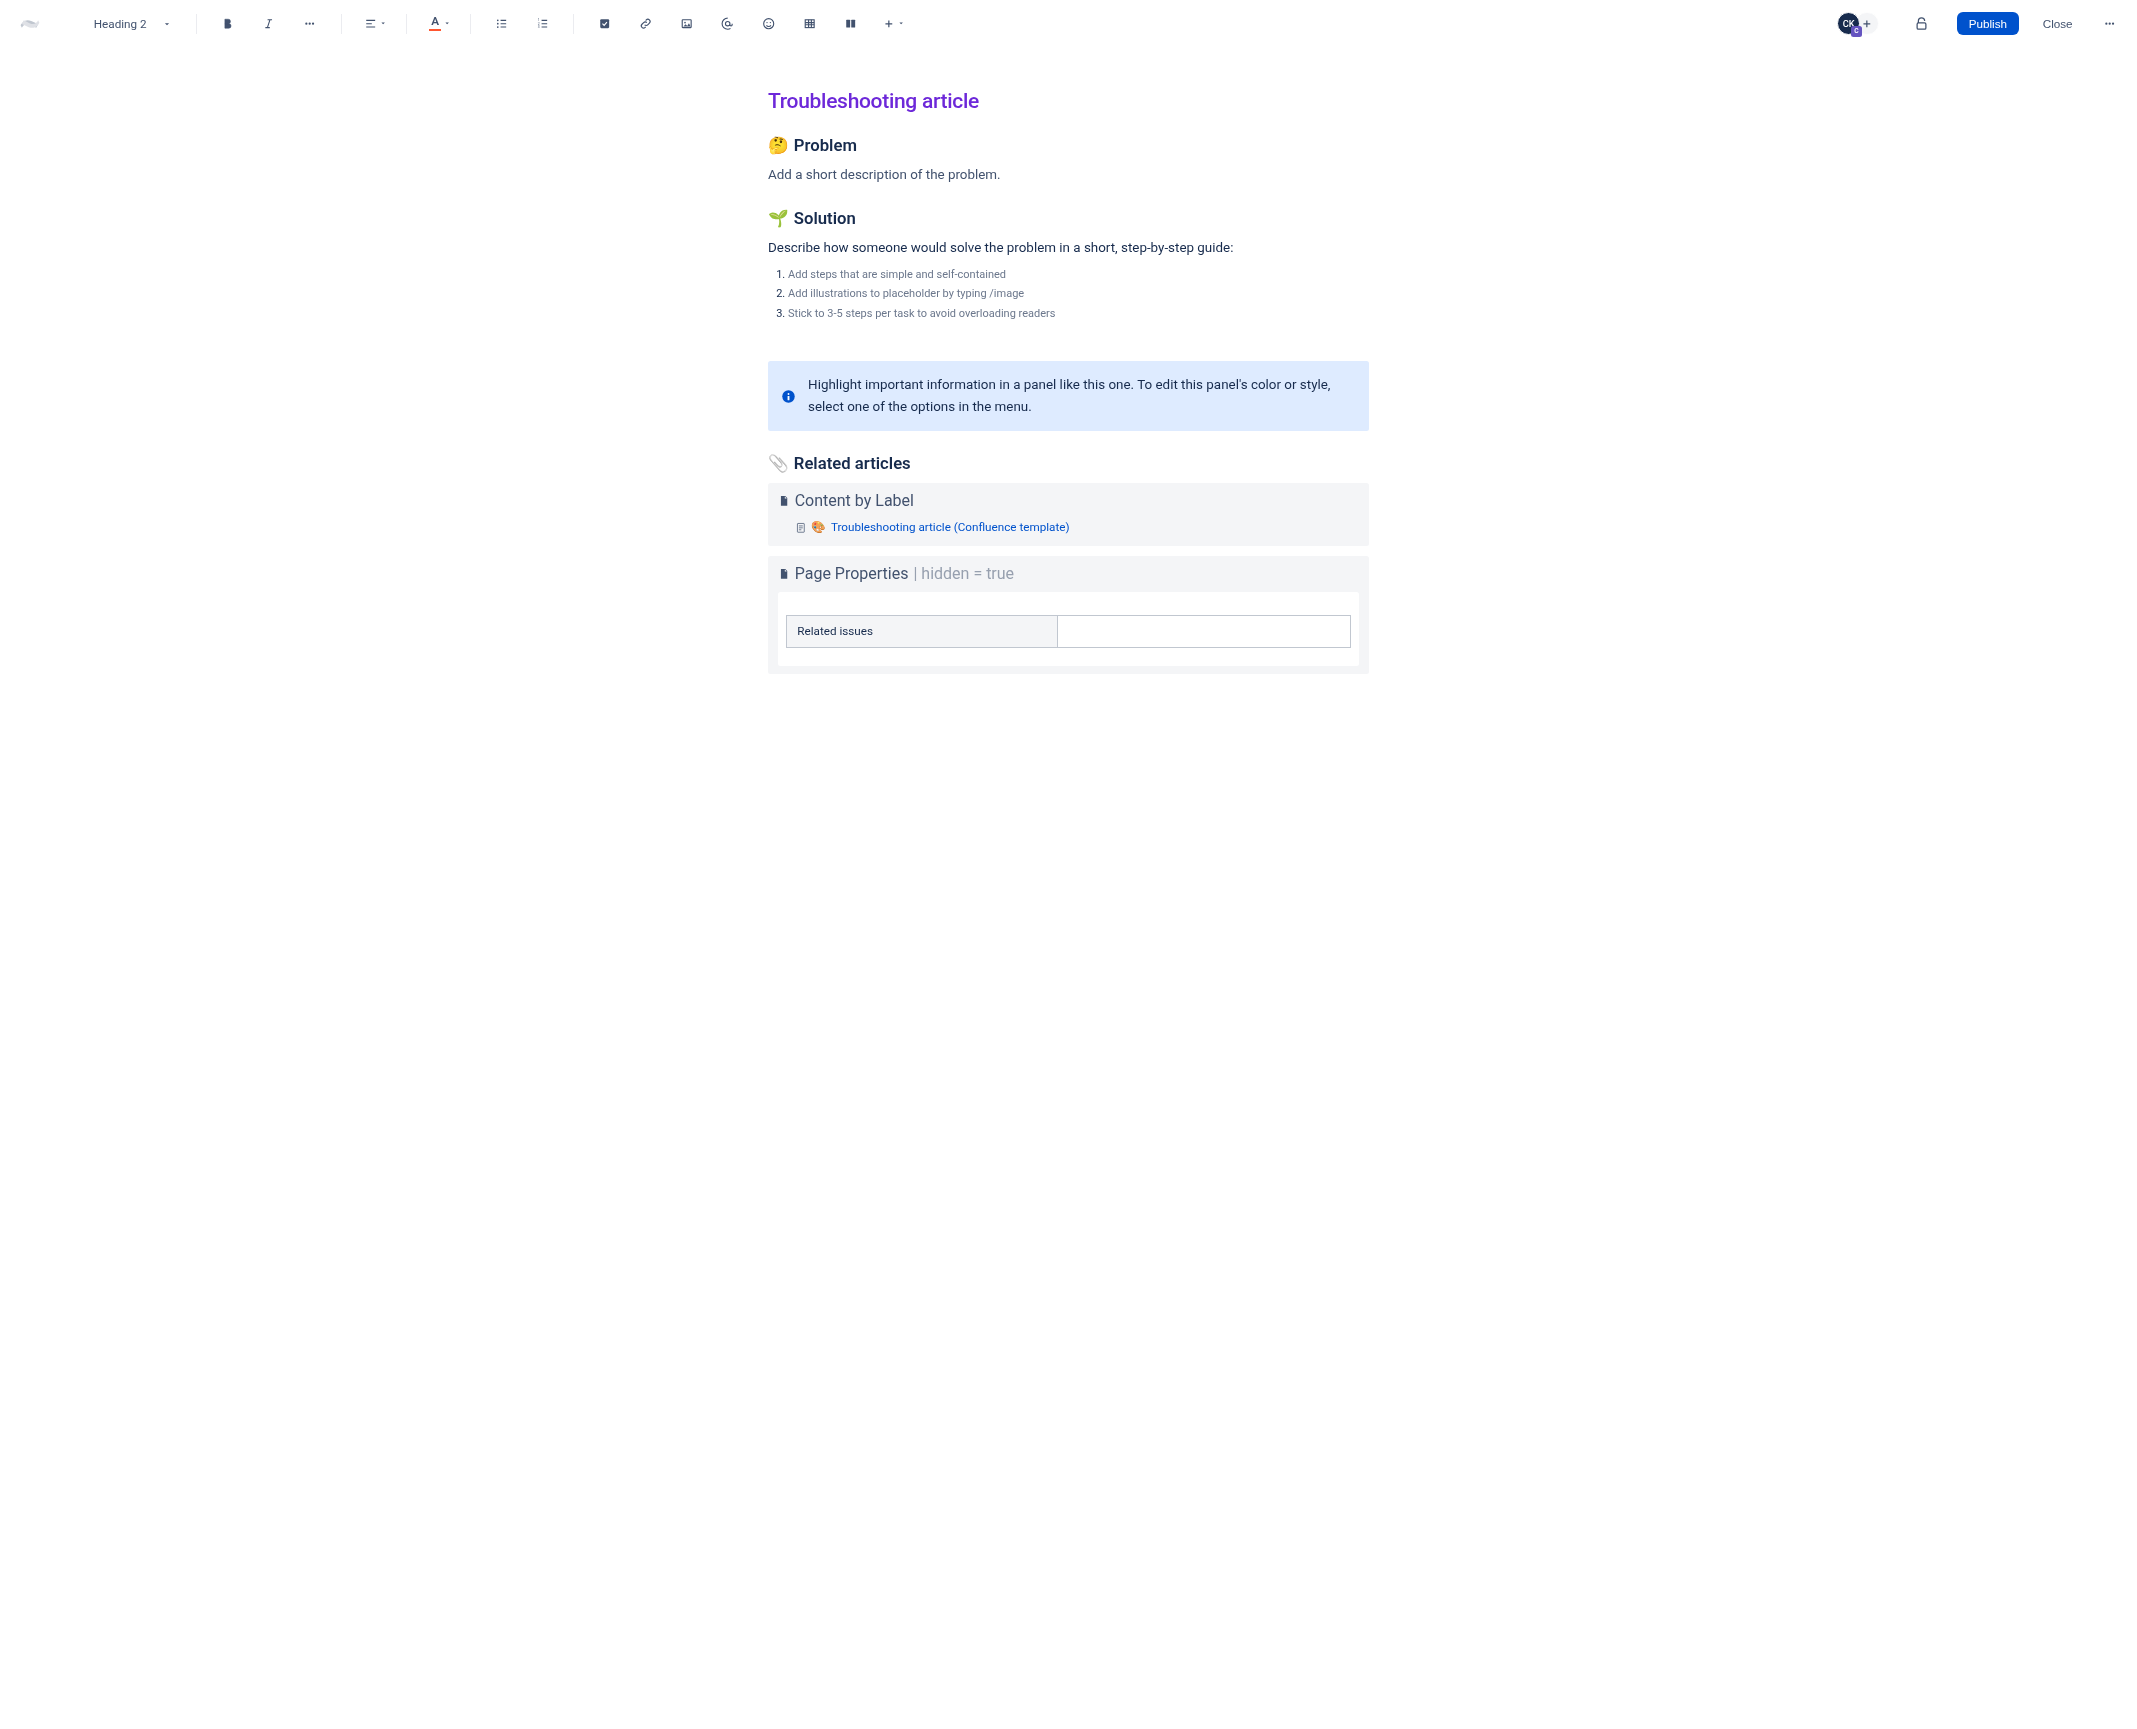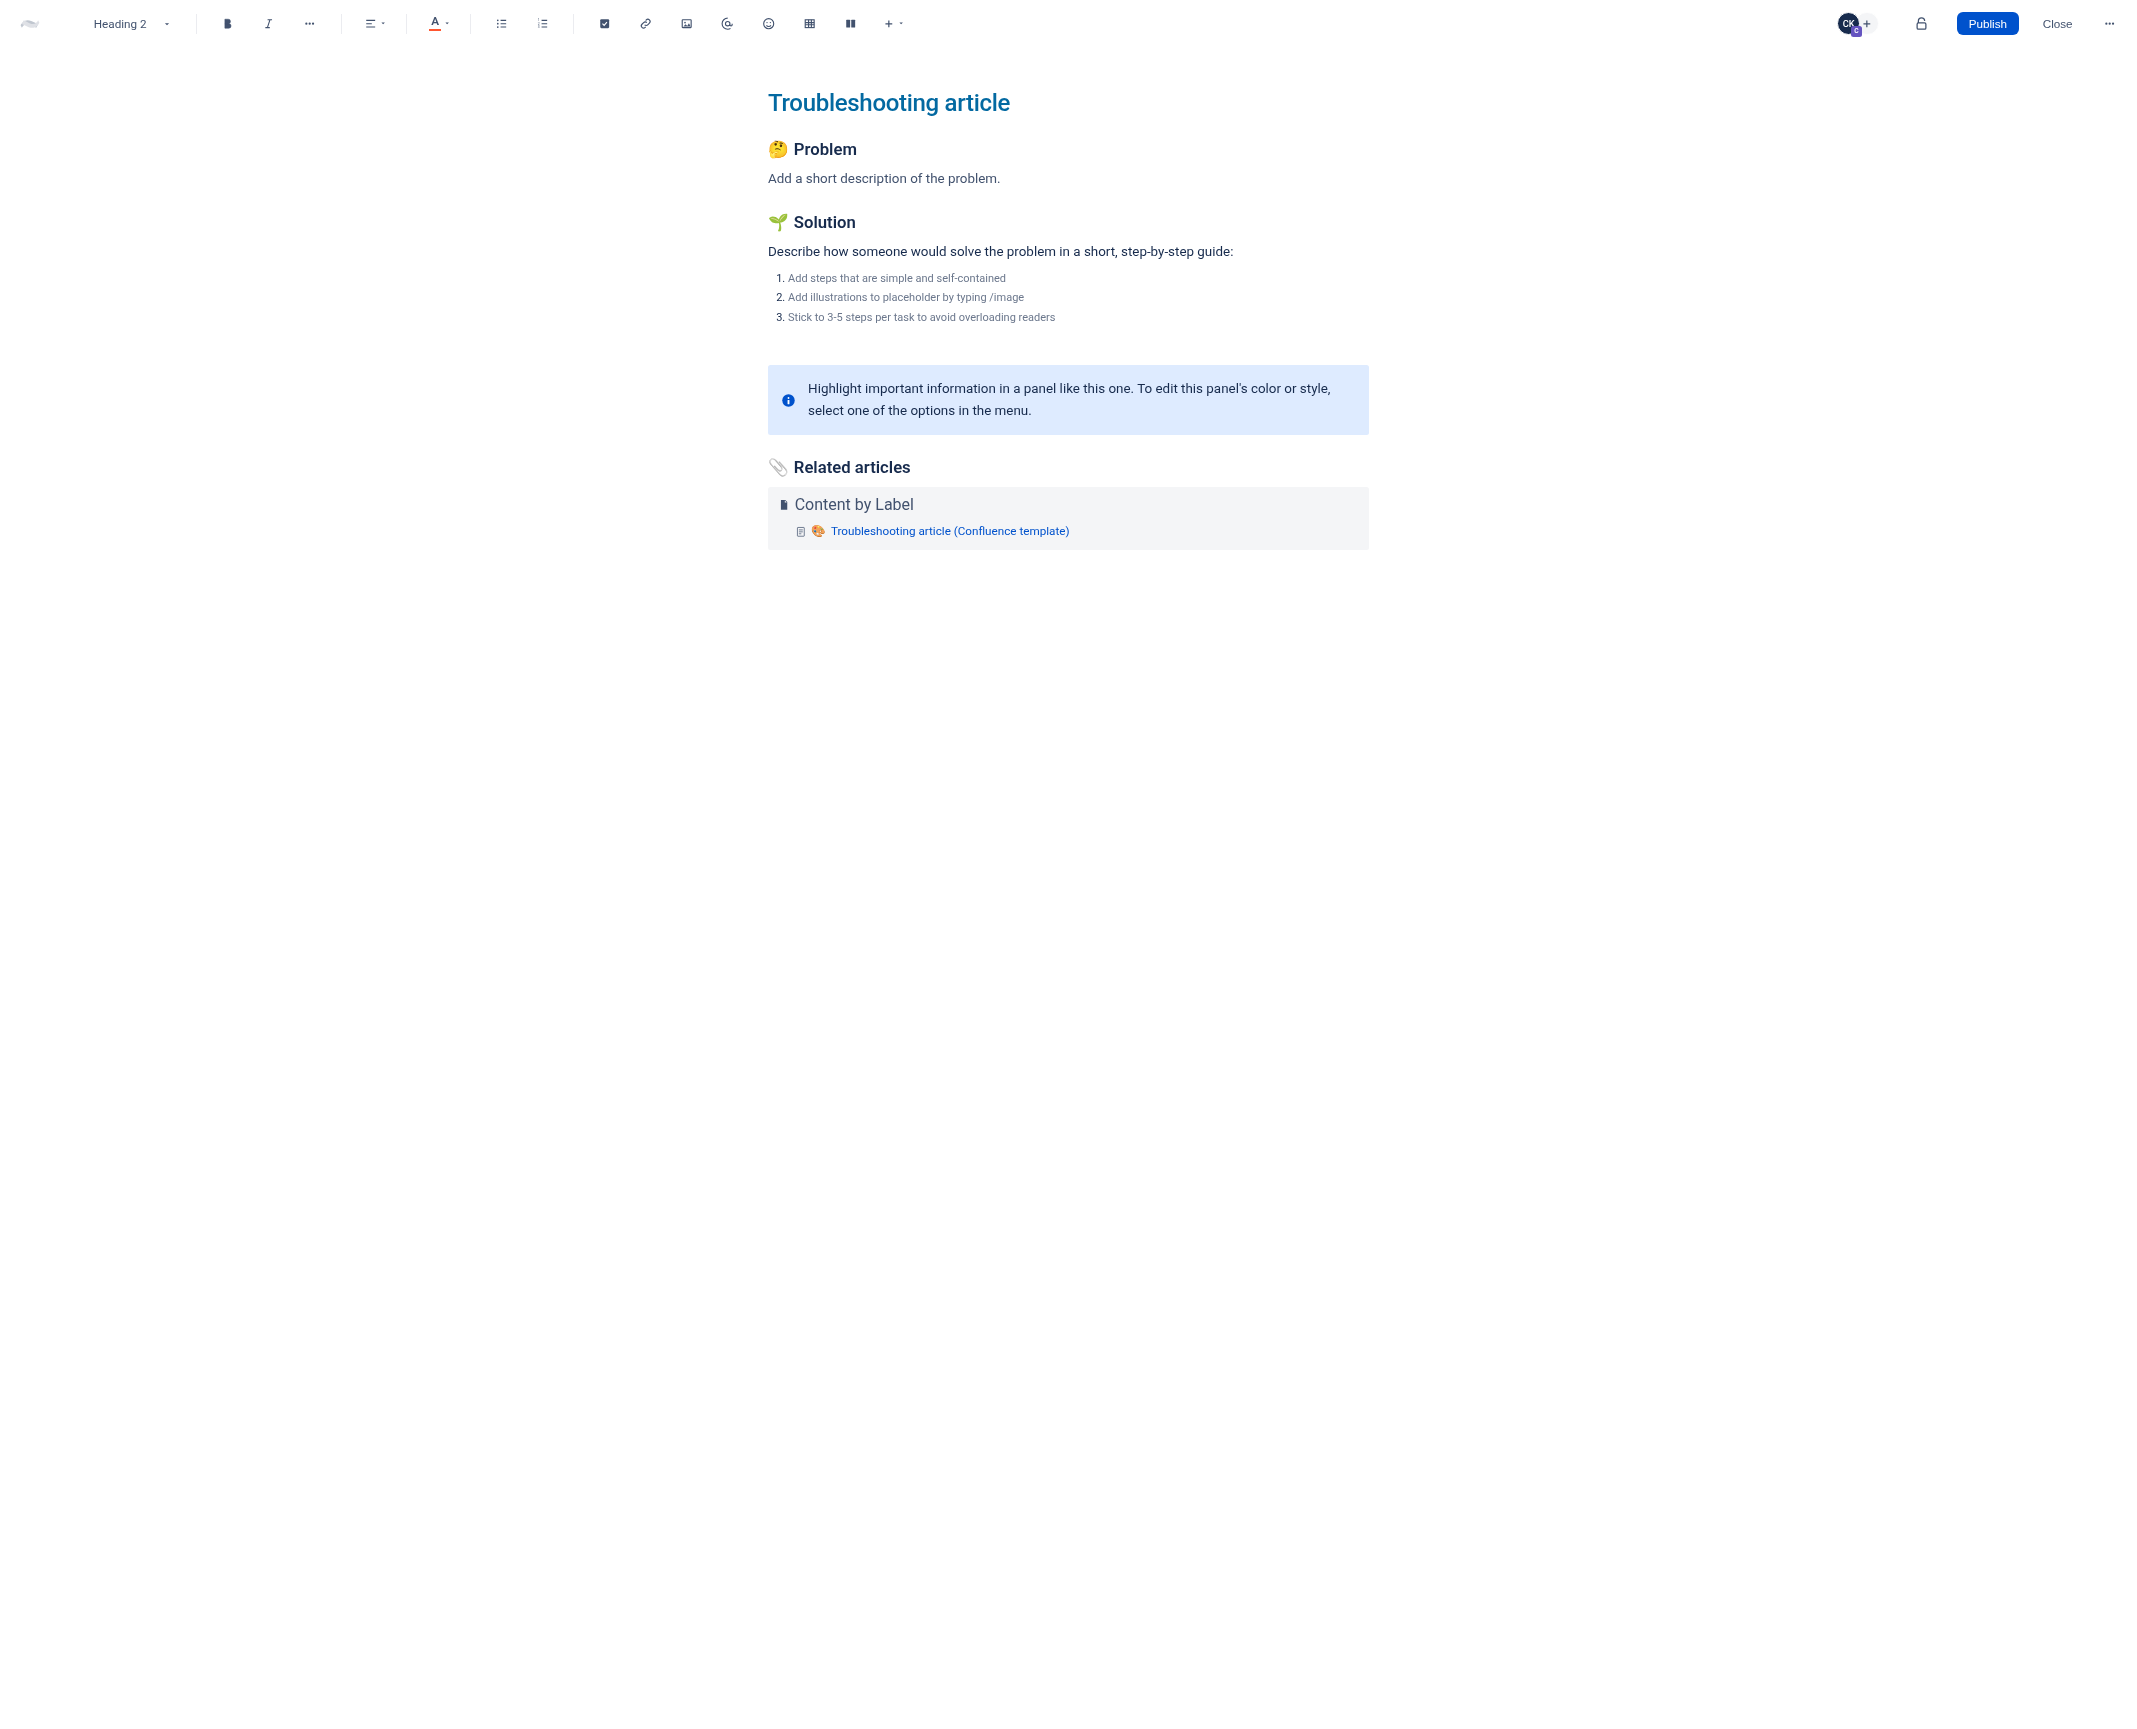--- a/index.html
+++ b/index.html
@@ -124,23 +124,23 @@
       border-radius: 2.5px;
       font-size: 11.7px;
       cursor: pointer;
     }
     .editor-content {
       max-width: 601px;
       margin: 0 auto;
       padding: 42px 0 50px;
     }
     .page-title {
-      font-size: 24px;
+      font-size: 21px;
       font-weight: 500;
-      color: #0369a1;
+      color: #6d28d9;
       letter-spacing: -0.3px;
     }
     .h2 {
       font-size: 16.7px;
       font-weight: 600;
       color: #172B4D;
       display: flex;
       align-items: center;
       gap: 5px;
       margin-bottom: 10px;
@@ -437,14 +437,36 @@
         <svg width="11.7" height="11.7" viewBox="0 0 24 24">
             <rect x="5" y="3" width="14" height="18" rx="1" fill="none" stroke="#42526E" stroke-width="1.5"></rect>
             <path stroke="#42526E" stroke-width="1.5" d="M8 8h8M8 12h8M8 16h5"></path>
           </svg>
       </span>
       <span>🎨</span>
       <span class="macro-link">Troubleshooting article (Confluence template)</span>
     </div>
   </div>
 
+  <div class="macro-block">
+    <div class="macro-header">
+      <span>
+        <svg width="11.7" height="11.7" viewBox="0 0 24 24">
+            <path fill="#42526E" d="M6 2h9l4 4v16H6z"></path>
+            <path fill="#fff" d="M14 3v4h4"></path>
+          </svg>
+      </span>
+      <span>Page Properties</span>
+      <span class="macro-header-meta">| hidden = true</span>
+    </div>
+    <div class="macro-table-wrap">
+      <table class="prop-table">
+        <tbody>
+            <tr>
+          <td class="header-cell">Related issues</td>
+          <td></td>
+        </tr>
+      </tbody>
+        </table>
+    </div>
+  </div>
 </div>
 
 
 </body></html>

